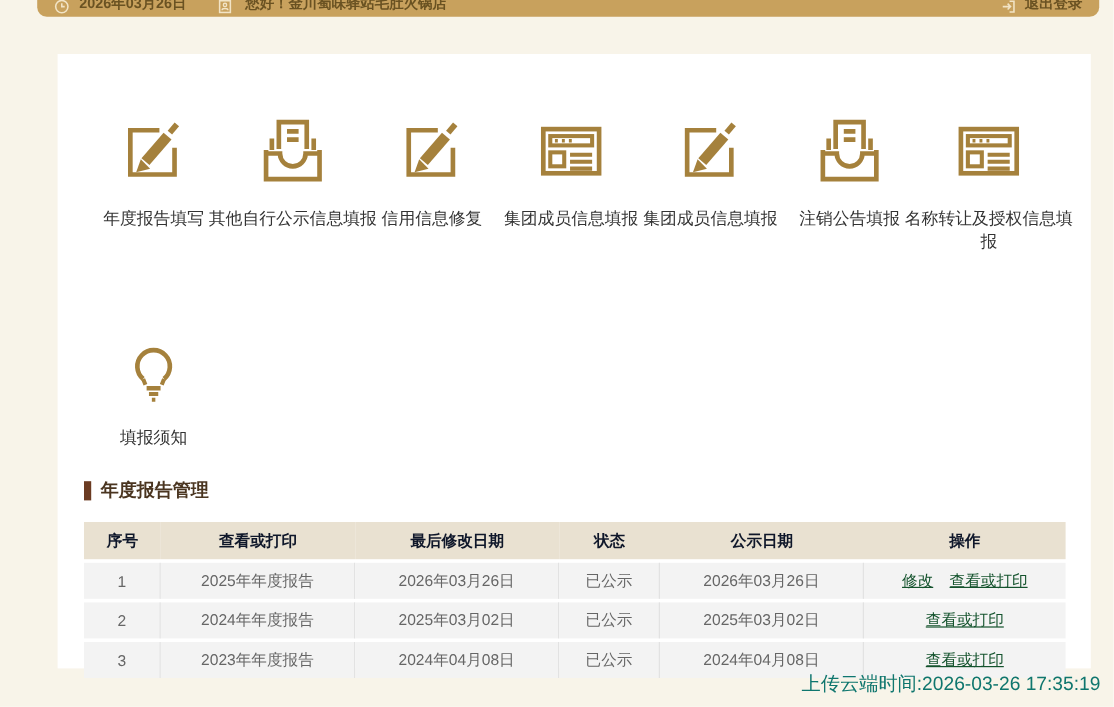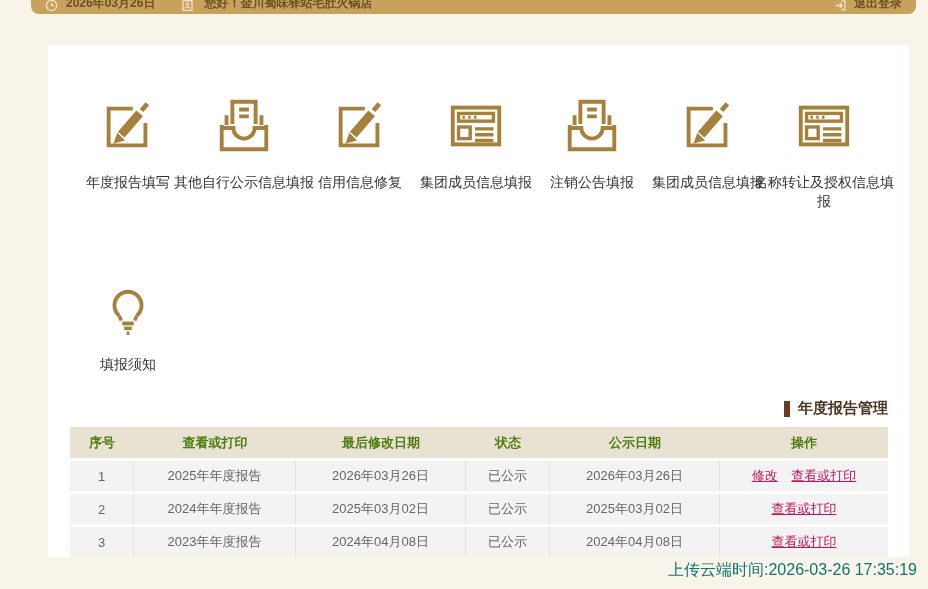--- a/index.html
+++ b/index.html
@@ -35,37 +35,37 @@
     margin-bottom:66px;cursor:pointer;
   }
   .shortcut-icon{width:62px;height:62px;}
   .shortcut-label{
     margin-top:16px;font-size:14px;color:#333;text-align:center;
     line-height:19px;white-space:nowrap;
   }
   .shortcut-label.wrap{white-space:normal;width:146px;}
   
   .report{position:absolute;left:22px;top:354px;width:818px;}
-  .title-row{display:flex;align-items:center;margin-bottom:6px;justify-content:flex-end;}
+  .title-row{display:flex;align-items:center;margin-bottom:14px;}
   .title-marker{width:6px;height:16px;background:#6b3b22;margin-right:8px;}
   .title-text{font-size:15px;font-weight:bold;color:#4a3520;}
   table{
     border-collapse:separate;border-spacing:0 3px;width:818px;
     table-layout:fixed;font-size:13px;
   }
   th{
-    background:#e9e1d1;color:#4d7c0f;font-weight:bold;height:29px;
+    background:#e9e1d1;color:#0f172a;font-weight:bold;height:29px;
     text-align:center;
   }
   td{
     background:#f3f3f3;color:#666;height:28px;text-align:center;
     border-right:1px solid #e2e2e2;
   }
   td:last-child{border-right:none;}
-  a.link{color:#be185d;text-decoration:underline;margin:0 5px;cursor:pointer;font-size:13px;}
+  a.link{color:#14532d;text-decoration:underline;margin:0 5px;cursor:pointer;font-size:13px;}
   
   .upload-time{
     position:absolute;right:11px;top:560px;font-size:16px;color:#0f766e;
   }
   .hidden-syms{position:absolute;width:0;height:0;overflow:hidden;}
 </style>
 </head>
 <body>
 
 <svg class="hidden-syms" xmlns="http://www.w3.org/2000/svg">
@@ -150,29 +150,29 @@
       <div class="shortcut-label">信用信息修复</div>
     </div>
     <div class="shortcut">
       <svg class="shortcut-icon">
           <use href="#sym-webpage"></use>
         </svg>
       <div class="shortcut-label">集团成员信息填报</div>
     </div>
     <div class="shortcut">
       <svg class="shortcut-icon">
+          <use href="#sym-edit"></use>
+        </svg>
+      <div class="shortcut-label">集团成员信息填报</div>
+    </div>
+    <div class="shortcut">
+      <svg class="shortcut-icon">
           <use href="#sym-inbox"></use>
         </svg>
       <div class="shortcut-label">注销公告填报</div>
-    </div>
-    <div class="shortcut">
-      <svg class="shortcut-icon">
-          <use href="#sym-edit"></use>
-        </svg>
-      <div class="shortcut-label">集团成员信息填报</div>
     </div>
     <div class="shortcut">
       <svg class="shortcut-icon">
           <use href="#sym-webpage"></use>
         </svg>
       <div class="shortcut-label wrap">名称转让及授权信息填报</div>
     </div>
     <div class="shortcut">
       <svg class="shortcut-icon">
           <use href="#sym-bulb"></use>

